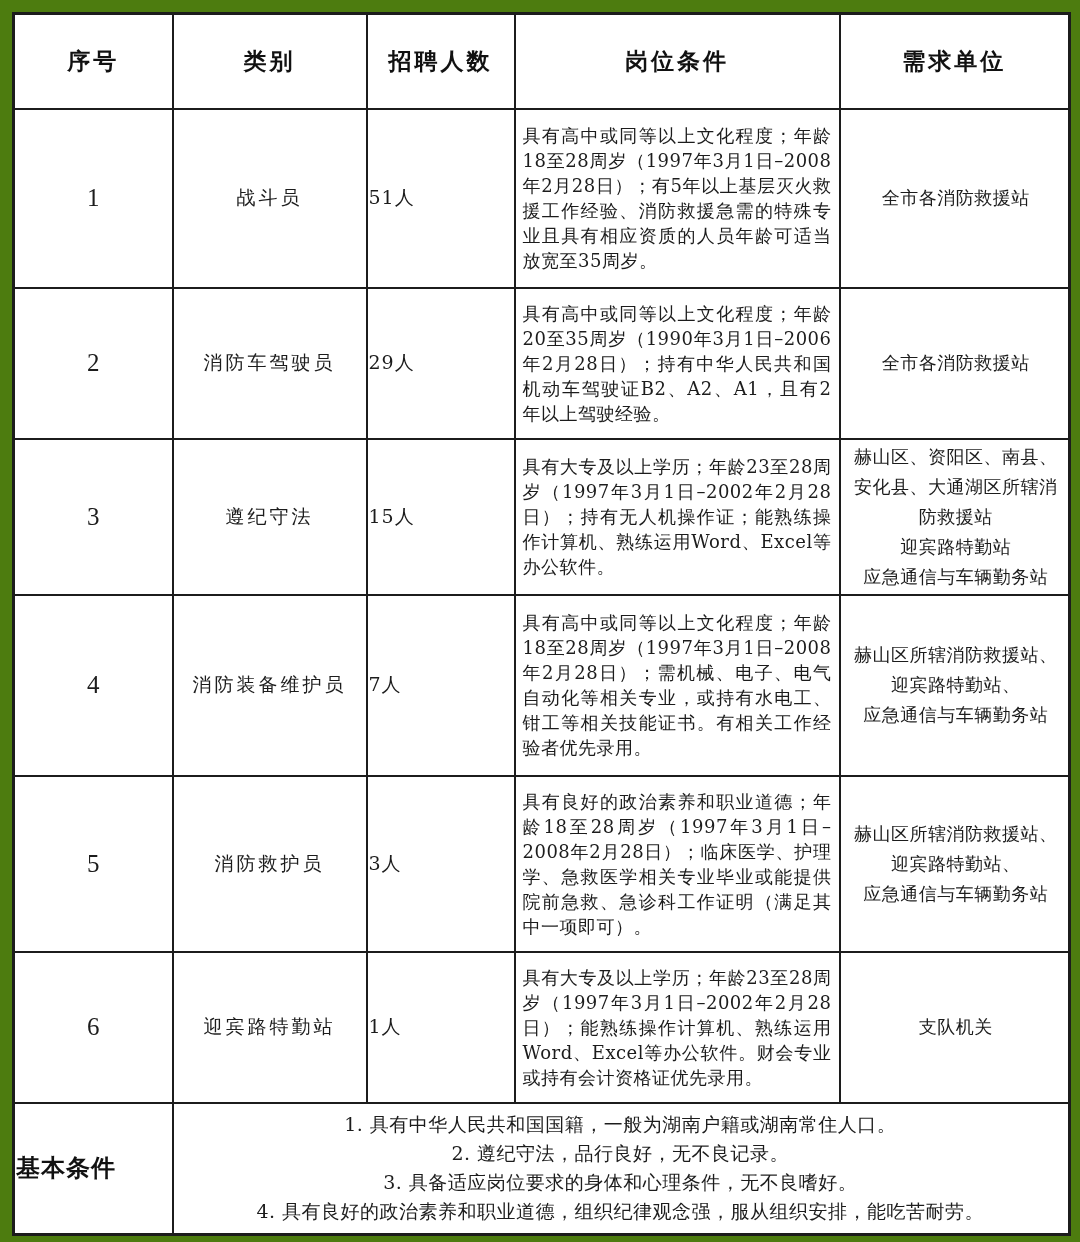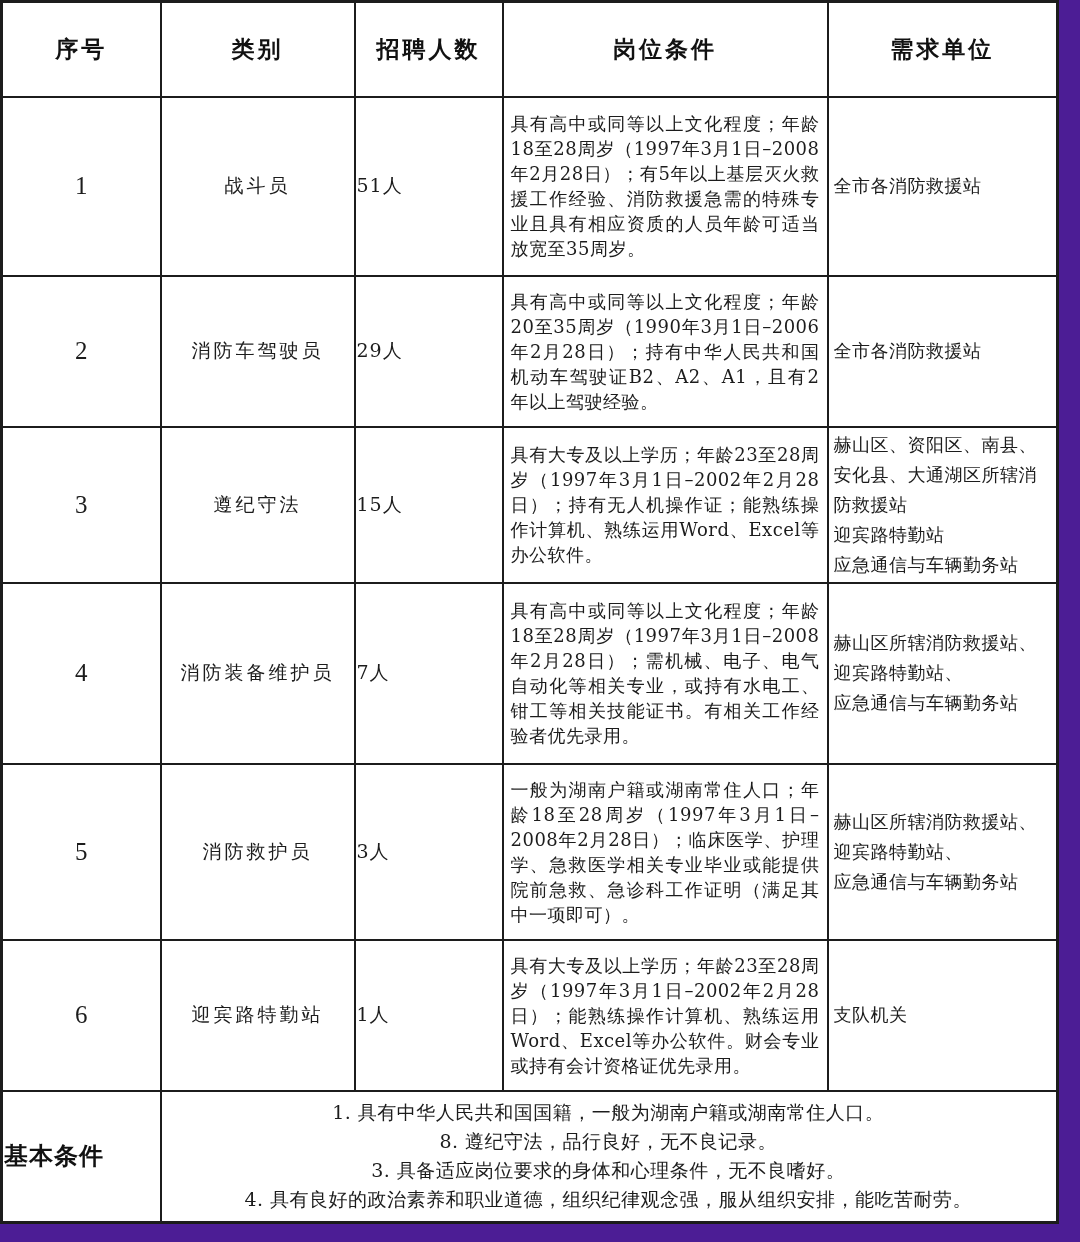--- a/index.html
+++ b/index.html
@@ -5,22 +5,23 @@
   html, body {
     margin: 0;
     padding: 0;
     background: #ffffff;
     font-family: "DejaVu Serif", "Liberation Serif", serif;
     color: #1c1c1c;
   }
   .page {
     width: 1080px;
     height: 1242px;
-    background: #4c1d95;
+    background: #4d7c0f;
     box-sizing: border-box;
+    padding: 12px;
   }
   table.recruit {
     border-collapse: collapse;
     table-layout: fixed;
     width: 1056px;
     background: #ffffff;
     border: 3px solid #1c1c1c;
   }
   table.recruit th,
   table.recruit td {
@@ -57,21 +58,21 @@
   td.req {
     text-align: justify;
     text-align-last: left;
     font-size: 18px;
     line-height: 25px;
     padding: 4px 7px;
     letter-spacing: 0.5px;
     margin-left: 24px;
   }
   td.unit {
-    text-align: left;
+    text-align: center;
     font-size: 18px;
     line-height: 30px;
     padding: 2px 2px 2px 5px;
     white-space: pre-line;
     letter-spacing: 0.5px;
   }
   
   td.basic-label {
     font-family: "Liberation Sans", "DejaVu Sans", sans-serif;
     font-weight: bold;
@@ -148,36 +149,36 @@
         <td class="cnt">7人</td>
         <td class="req">具有高中或同等以上文化程度；年龄18至28周岁（1997年3月1日–2008年2月28日）；需机械、电子、电气自动化等相关专业，或持有水电工、钳工等相关技能证书。有相关工作经验者优先录用。</td>
         <td class="unit">赫山区所辖消防救援站、
 迎宾路特勤站、
 应急通信与车辆勤务站</td>
       </tr>
       <tr class="h-r5">
         <td class="no">5</td>
         <td class="cat">消防救护员</td>
         <td class="cnt">3人</td>
-        <td class="req">一般为湖南户籍或湖南常住人口；年龄18至28周岁（1997年3月1日–2008年2月28日）；临床医学、护理学、急救医学相关专业毕业或能提供院前急救、急诊科工作证明（满足其中一项即可）。</td>
+        <td class="req">具有良好的政治素养和职业道德；年龄18至28周岁（1997年3月1日–2008年2月28日）；临床医学、护理学、急救医学相关专业毕业或能提供院前急救、急诊科工作证明（满足其中一项即可）。</td>
         <td class="unit">赫山区所辖消防救援站、
 迎宾路特勤站、
 应急通信与车辆勤务站</td>
       </tr>
       <tr class="h-r6">
         <td class="no">6</td>
         <td class="cat">迎宾路特勤站</td>
         <td class="cnt">1人</td>
         <td class="req">具有大专及以上学历；年龄23至28周岁（1997年3月1日–2002年2月28日）；能熟练操作计算机、熟练运用Word、Excel等办公软件。财会专业或持有会计资格证优先录用。</td>
         <td class="unit">支队机关</td>
       </tr>
       <tr class="h-basic">
         <td class="basic-label">基本条件</td>
         <td class="basic-body" colspan="4">
           <div>1. 具有中华人民共和国国籍，一般为湖南户籍或湖南常住人口。</div>
-          <div>8. 遵纪守法，品行良好，无不良记录。</div>
+          <div>2. 遵纪守法，品行良好，无不良记录。</div>
           <div>3. 具备适应岗位要求的身体和心理条件，无不良嗜好。</div>
           <div>4. 具有良好的政治素养和职业道德，组织纪律观念强，服从组织安排，能吃苦耐劳。</div>
         </td>
       </tr>
     </tbody>
   </table>
 </div>
 
 </body></html>

